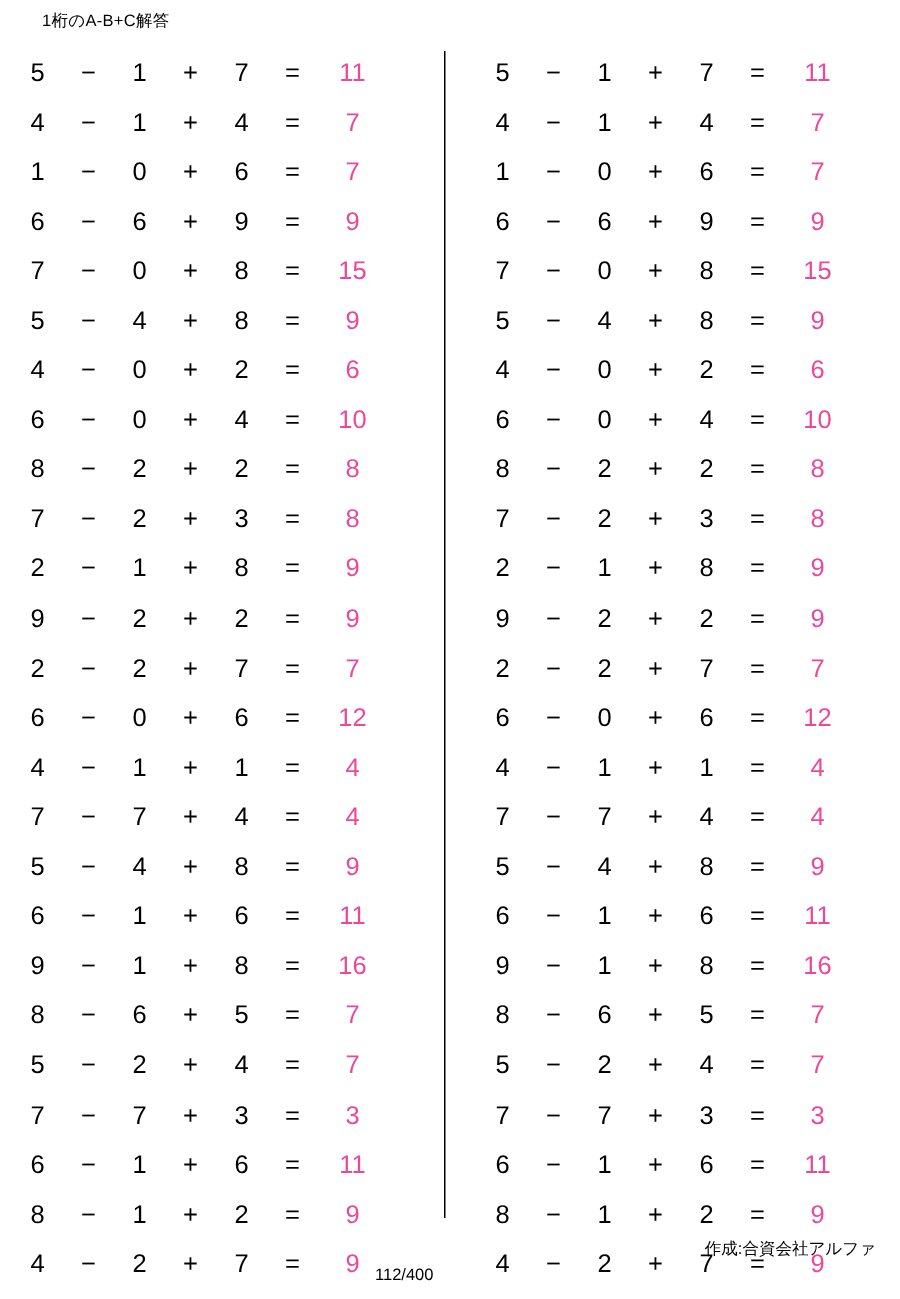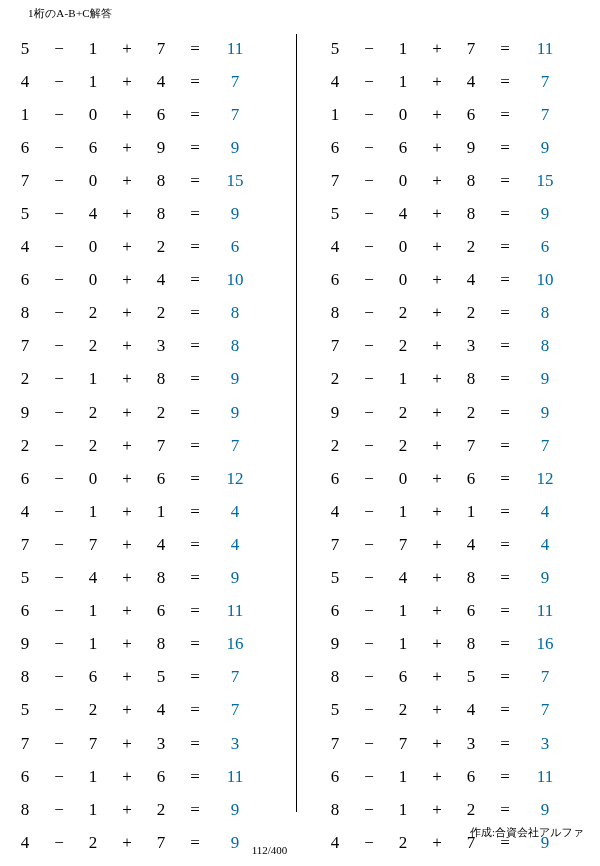--- a/index.html
+++ b/index.html
@@ -13,21 +13,20 @@
     font-family: "Liberation Sans", sans-serif;
     color: #000000;
     position: relative;
     overflow: hidden;
   }
   .page {
     position: relative;
     width: 600px;
     height: 866px;
     box-sizing: border-box;
-    font-family: Liberation Serif, serif;
   }
   .doc-title {
     position: absolute;
     top: 6px;
     left: 28px;
     font-size: 11px;
     color: #000;
     letter-spacing: 0.2px;
   }
   .columns {
@@ -73,21 +72,21 @@
     width: 34px;
   }
   .c-op {
     width: 34px;
   }
   .c-eq {
     width: 34px;
   }
   .c-ans {
     width: 46px;
-    color: #0369a1;
+    color: #ec4899;
   }
   .footer-page {
     position: absolute;
     bottom: 10px;
     left: 0;
     width: 539px;
     text-align: center;
     font-size: 11px;
   }
   .footer-credit {

